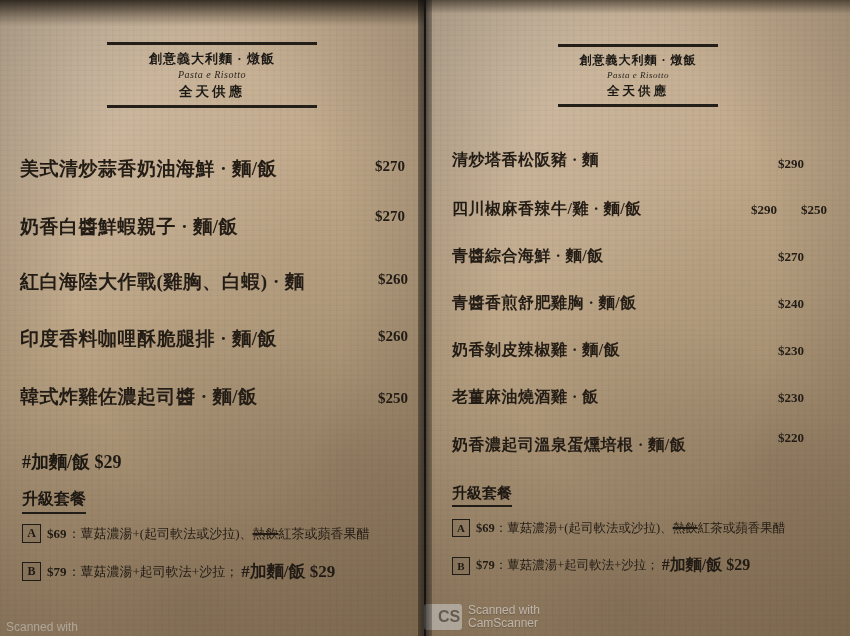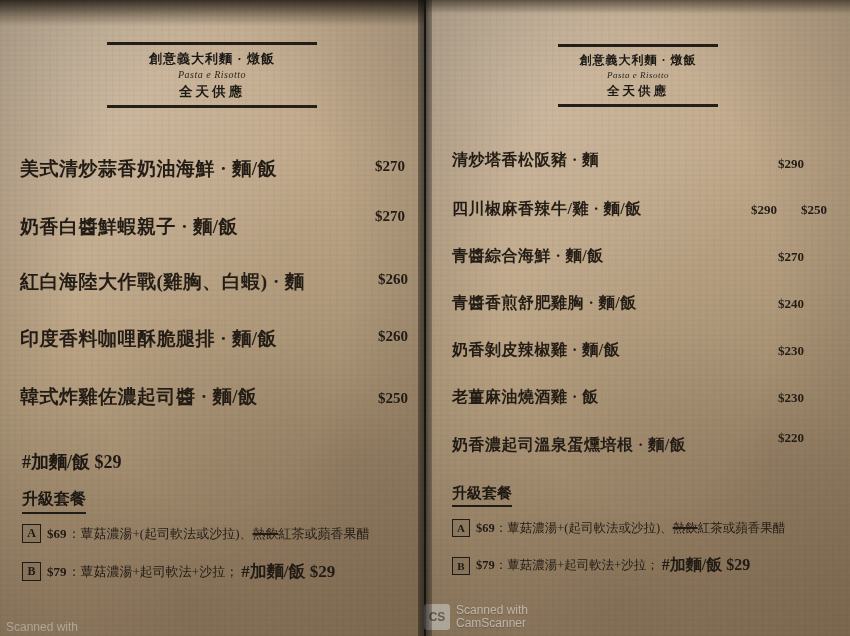--- a/index.html
+++ b/index.html
@@ -188,25 +188,26 @@
     display: flex;
     align-items: center;
     opacity: 0.55;
     pointer-events: none;
   }
   .wm-logo {
     width: 26px; height: 26px;
     border-radius: 3px;
     background: #cfcfcf;
     color: #4a4a4a;
-    font-size: 12px;
+    font-size: 16px;
     font-weight: 700;
     font-family: "Liberation Sans", sans-serif;
     display: flex; align-items: center; justify-content: center;
     margin-right: 6px;
+    padding-left: 12px;
   }
   .wm-text {
     font-family: "Liberation Sans", sans-serif;
     font-size: 12px;
     line-height: 13px;
     color: #e8e8e8;
     text-shadow: 0 1px 1px rgba(0,0,0,0.4);
   }
   .wm-bottom-left {
     left: 6px; bottom: 2px;

